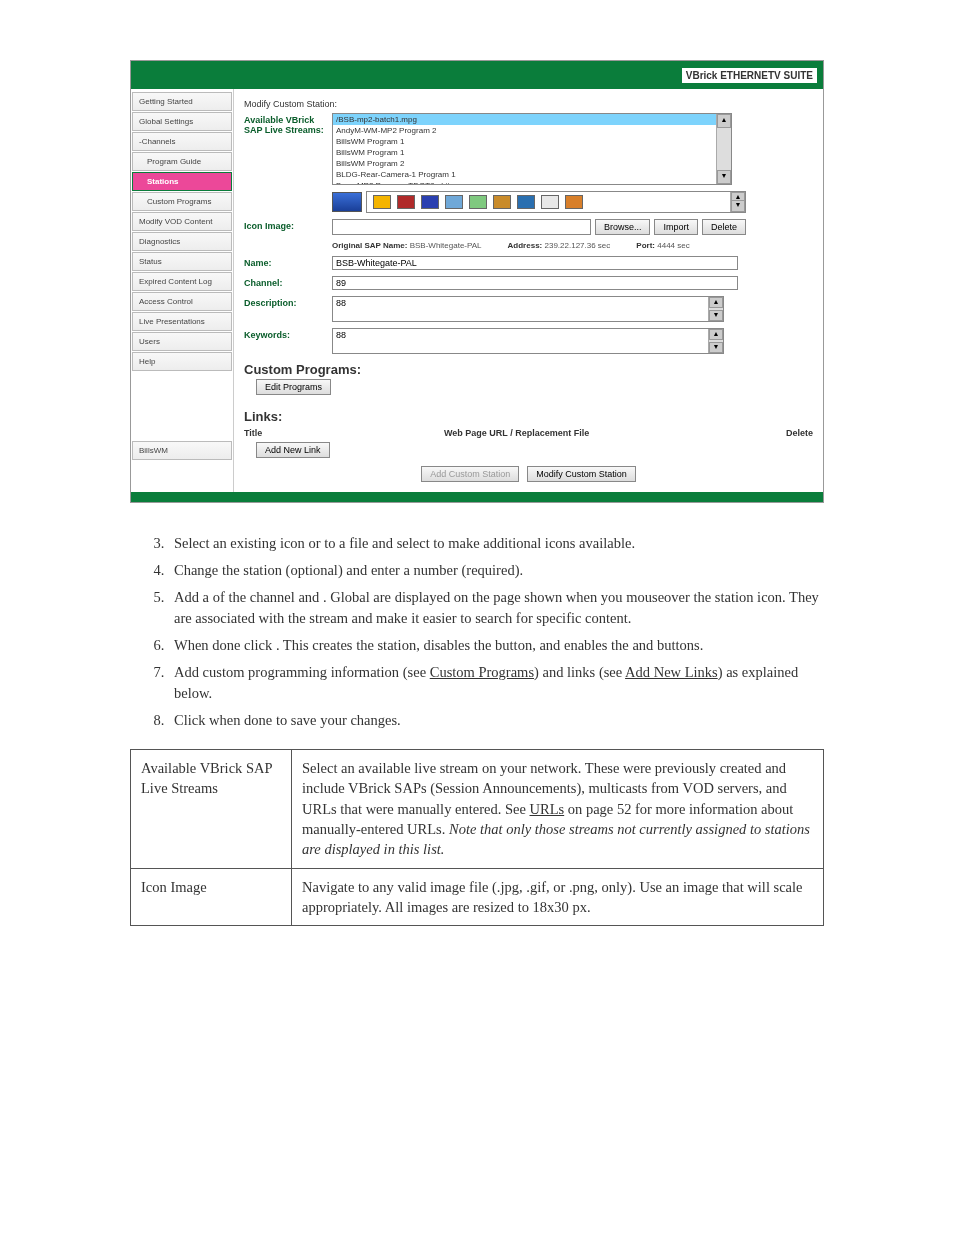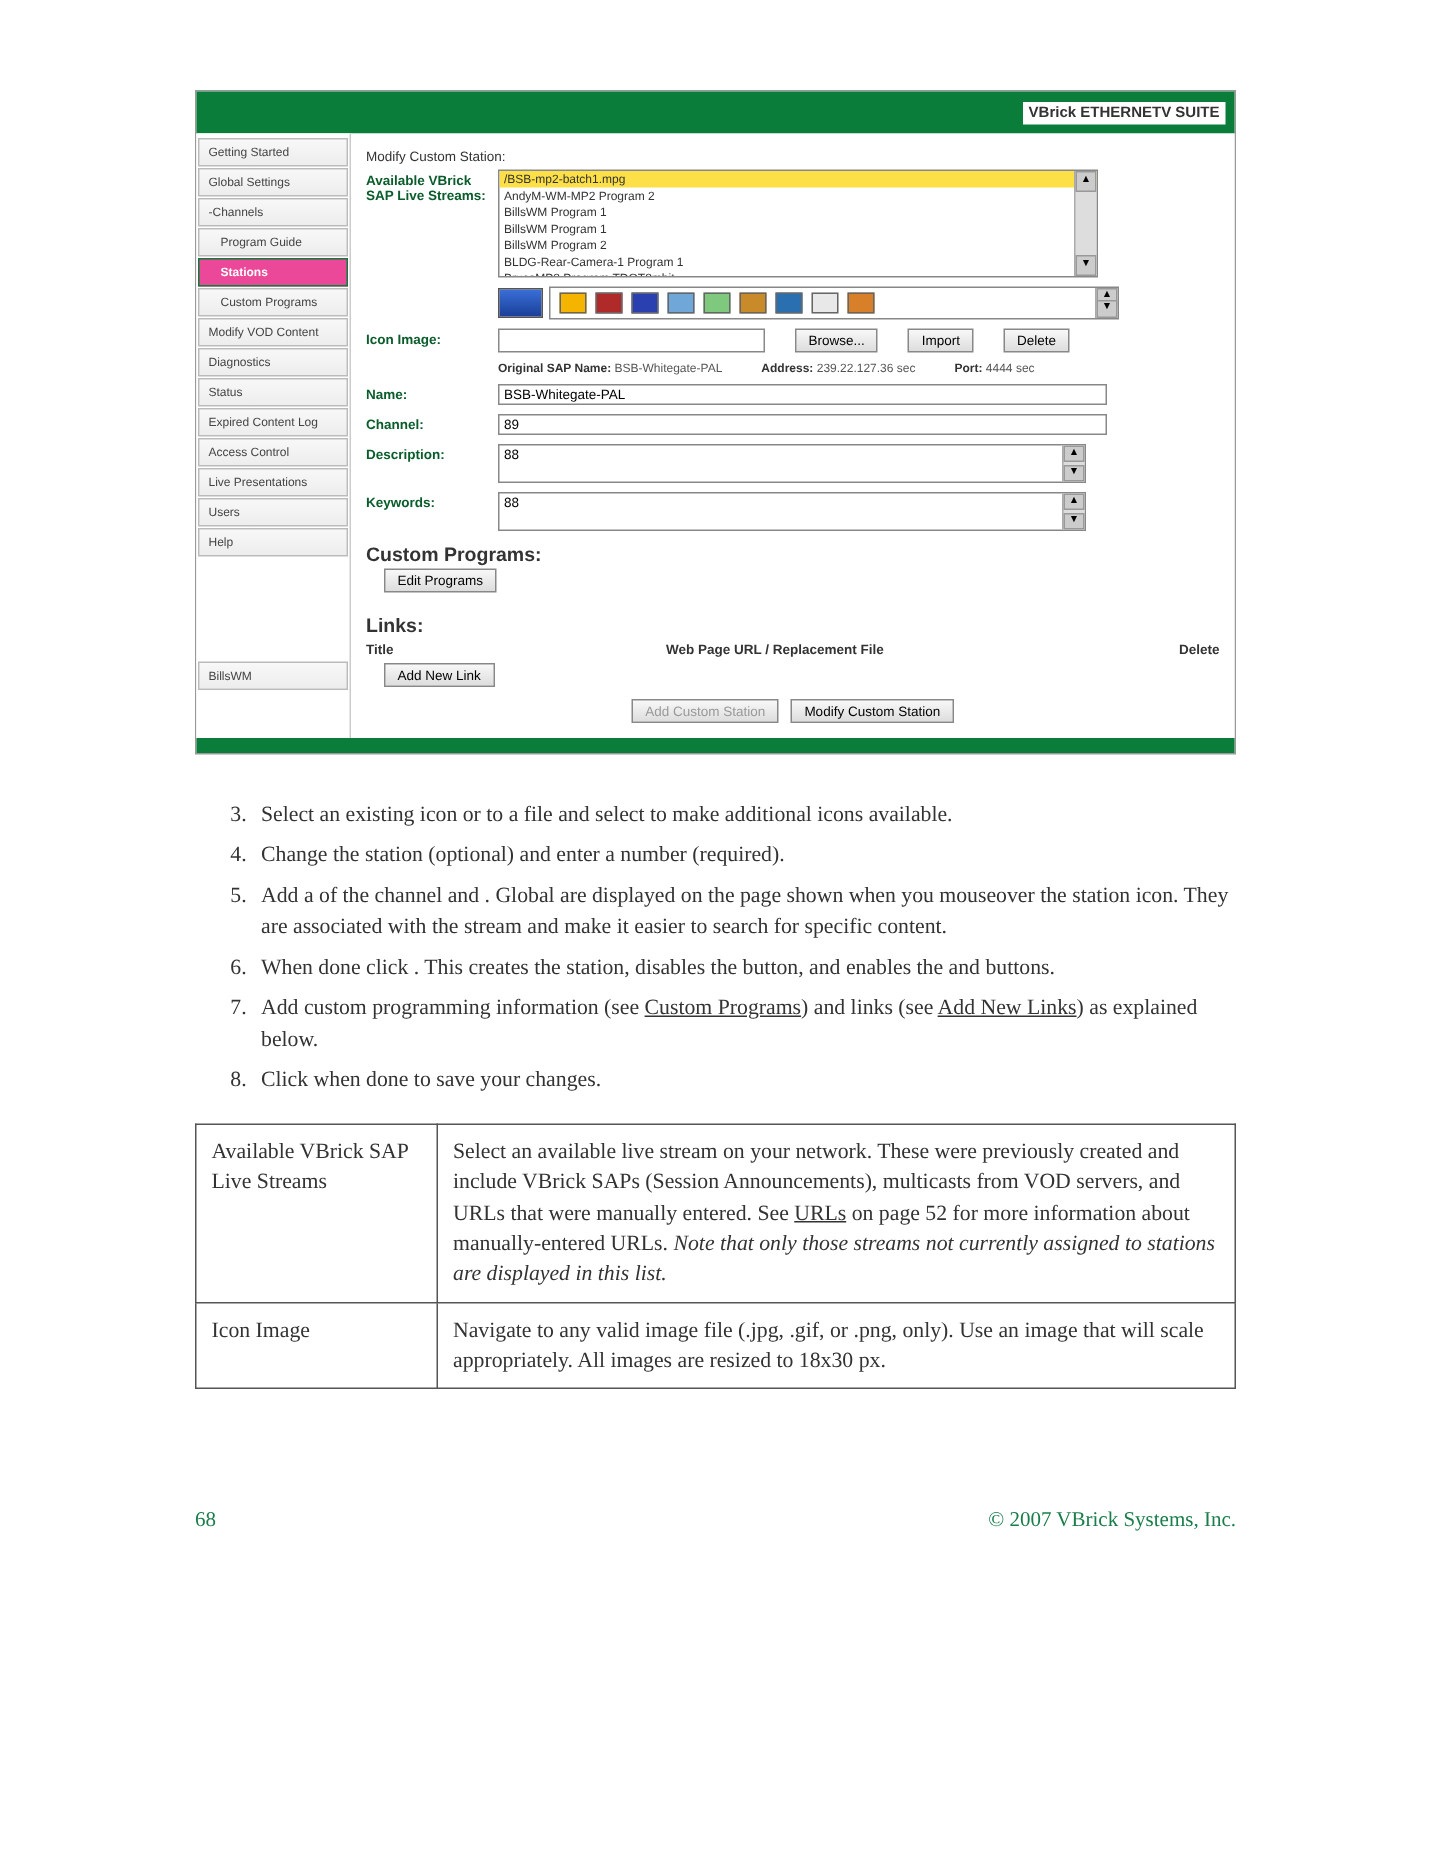--- a/index.html
+++ b/index.html
@@ -83,21 +83,21 @@
   }
   .listbox .sb-btn {
     height: 12px;
     background: #ccc;
     border: 1px solid #999;
     font-size: 7px;
     text-align: center;
     line-height: 10px;
   }
   .listbox .li { padding: 0 3px; line-height: 11px; font-size: 8px; color: #333;}
-  .listbox .li.sel { background: #fde047;}
+  .listbox .li.sel { background: #7dd3fc;}
   .icon-row {
     display: flex;
     align-items: center;
     gap: 4px;
   }
   .big-ico {
     width: 28px; height: 18px;
     background: linear-gradient(#3a6fd8,#1a3f98);
     border: 1px solid #555;
     display: inline-block;
@@ -243,21 +243,21 @@
               <div class="sb">
                 <div class="sb-btn">▲</div>
                 <div class="sb-btn" style="position:absolute;bottom:0;left:0;right:0;">▼</div>
               </div>
             </div>
           </div>
         </div>
 
         <div class="row">
           <div class="field-label bold">Icon Image:</div>
-          <div style="display:flex; width:381px; gap:20px;">
+          <div style="display:flex; width:414px; gap:4px;">
             <div class="tbox" style="flex:1;"></div>
             <button class="ss-btn">Browse...</button>
             <button class="ss-btn">Import</button>
             <button class="ss-btn">Delete</button>
           </div>
         </div>
 
         <div class="meta-line">
           <span><b>Original SAP Name:</b> <span>BSB-Whitegate-PAL</span></span>
           <span><b>Address:</b> <span>239.22.127.36 sec</span></span>
@@ -344,18 +344,14 @@
         <span>Select an available live stream on your network. These were previously created and include VBrick SAPs (Session Announcements), multicasts from VOD servers, and URLs that were manually entered. See </span><span class="link">URLs</span><span> on page 52 for more information about manually-entered URLs. </span><span class="italic">Note that only those streams not currently assigned to stations are displayed in this list.</span>
       </td>
     </tr>
     <tr>
       <td>Icon Image</td>
       <td>Navigate to any valid image file (.jpg, .gif, or .png, only). Use an image that will scale appropriately. All images are resized to 18x30 px.</td>
     </tr>
   </tbody>
     </table>
 
-  <div class="footer">
-    <span class="pnum">68</span>
-    <span class="copy">© 2007 VBrick Systems, Inc.</span>
-  </div>
 
 </div>
 
 </body></html>

